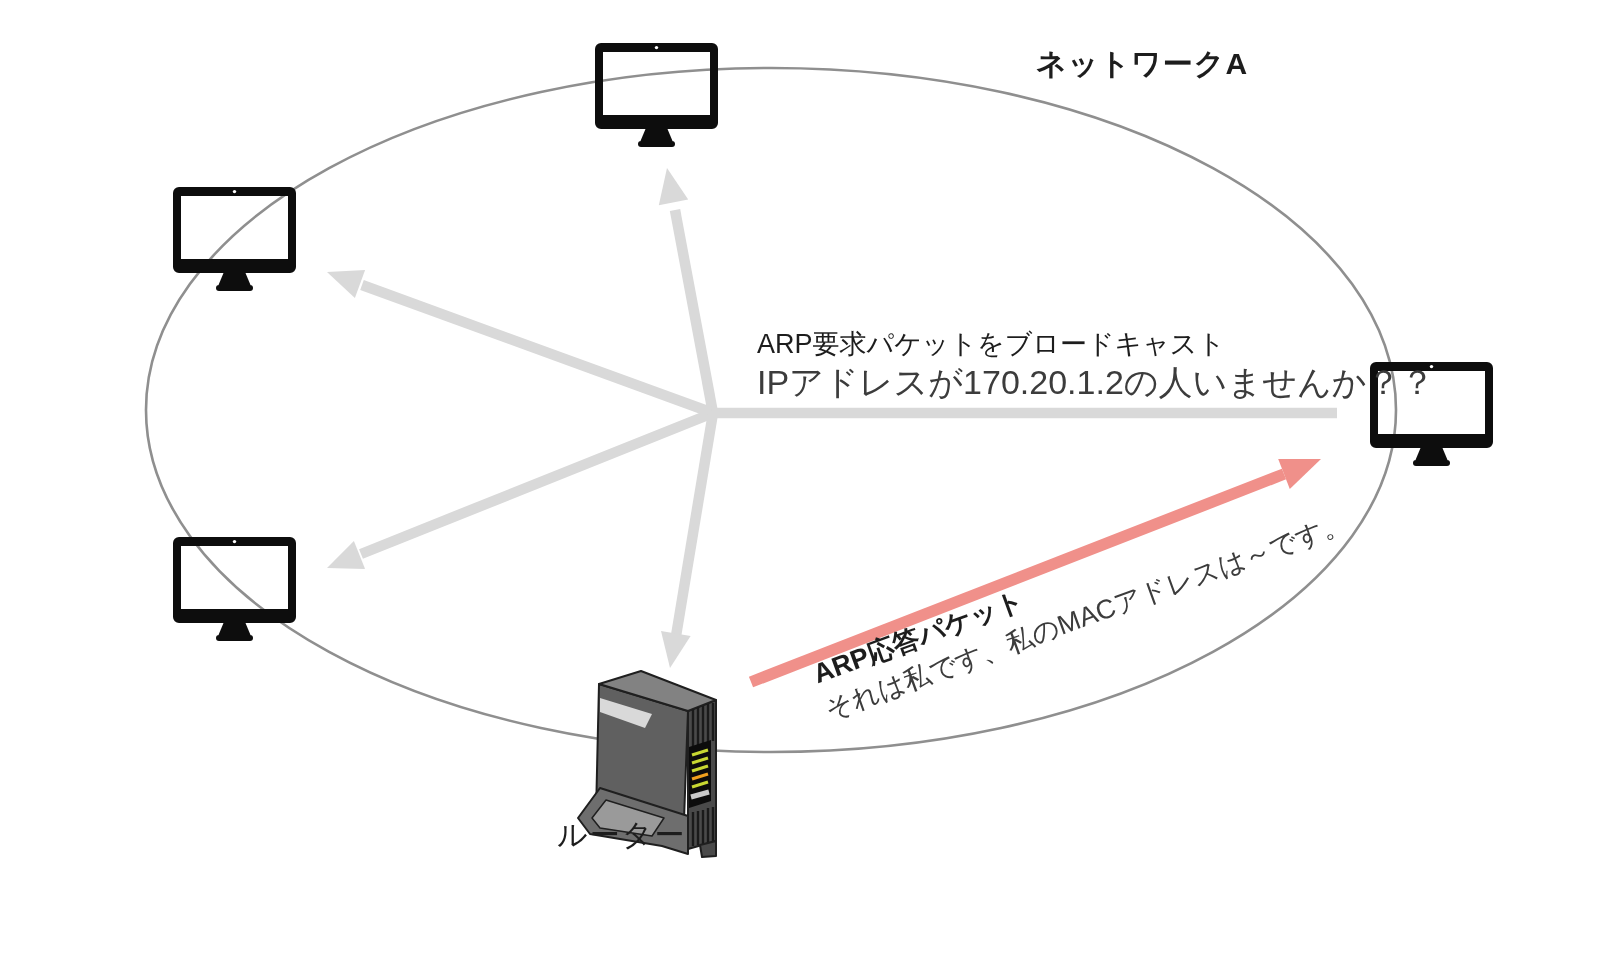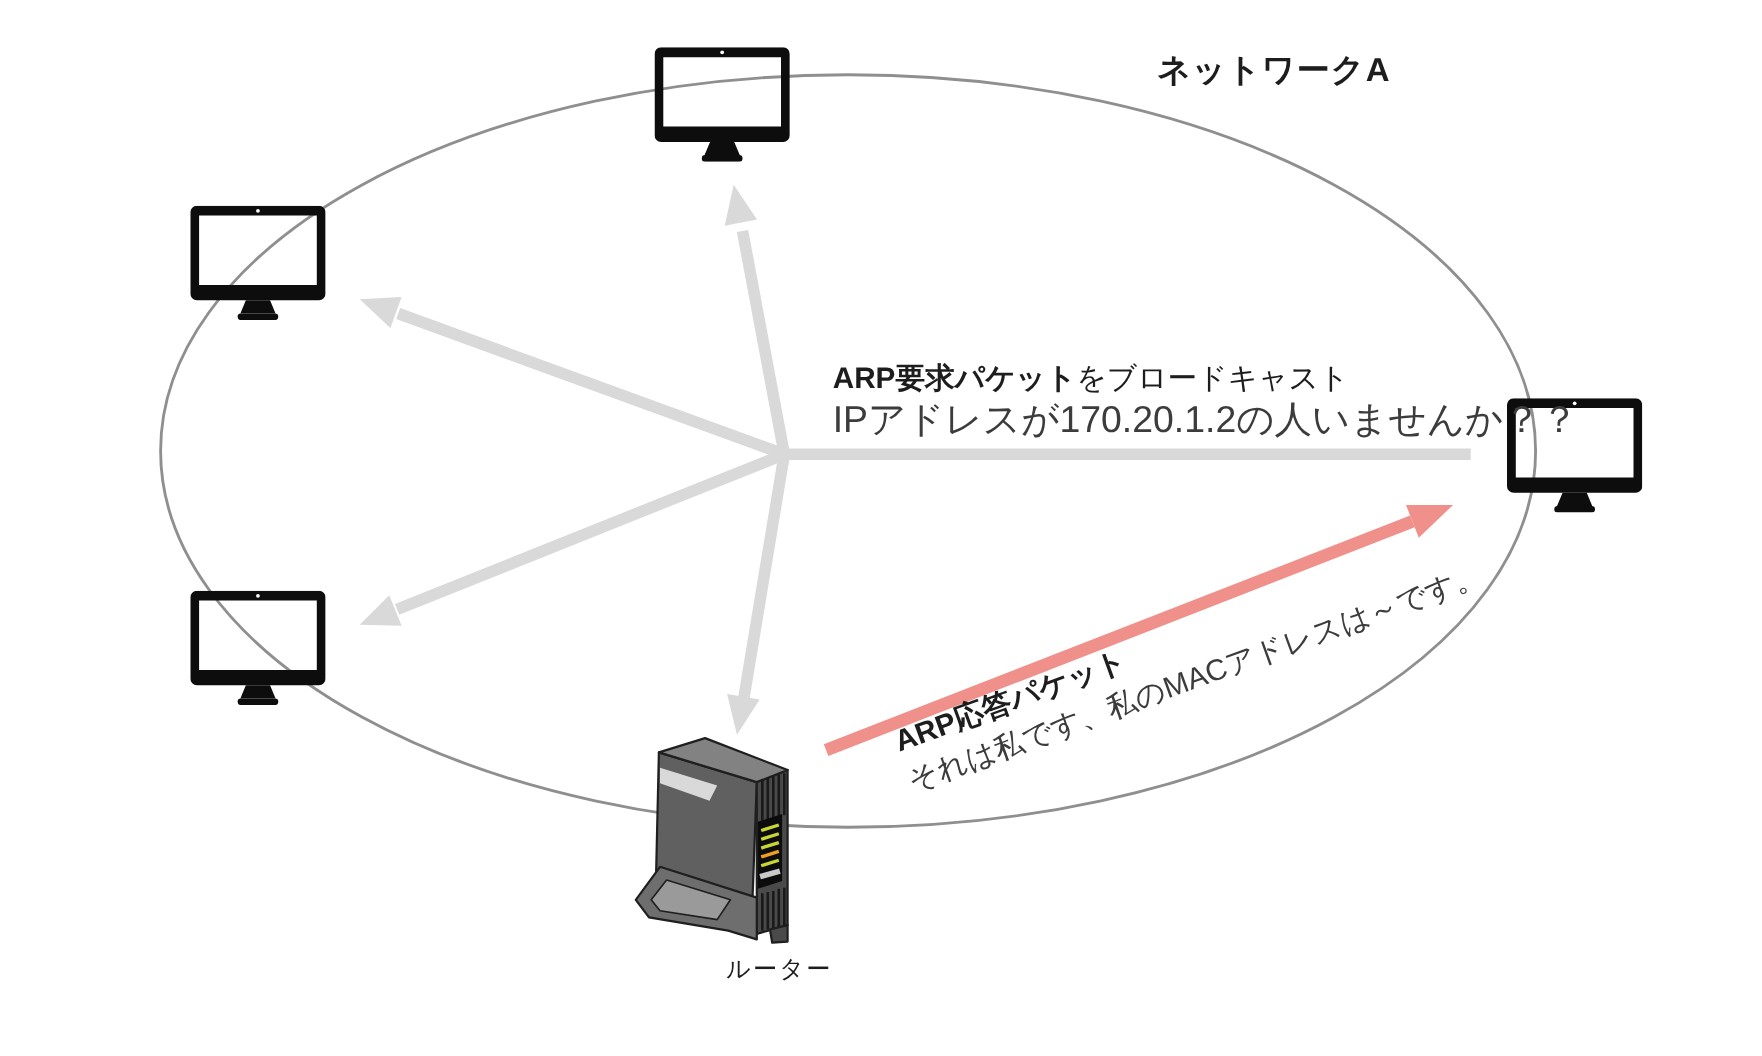--- a/index.html
+++ b/index.html
@@ -19,43 +19,43 @@
   .net-ellipse   { fill: none; stroke: var(--c-network-ellipse, #8f8f8f); stroke-width: 2.6; }
   .gray-shaft    { fill: none; stroke: var(--c-broadcast-arrow, #d9d9d9); stroke-width: 10.5; }
   .gray-head     { fill: var(--c-broadcast-arrow, #d9d9d9); stroke: none; }
   .red-shaft     { fill: none; stroke: var(--c-reply-arrow, #f0908a); stroke-width: 11.5; }
   .red-head      { fill: var(--c-reply-arrow, #f0908a); stroke: none; }
   .device        { fill: var(--c-device-black, #0d0d0d); }
   
   .txt { position: absolute; white-space: nowrap; color: var(--c-text-primary, #1d1d1d); }
   .net-title {
     left: 1036px; top: 44px;
-    font-size: 30px; font-weight: bold; letter-spacing: 1px; margin-left: 16px;
+    font-size: 30px; font-weight: bold; letter-spacing: 1px;
   }
   .bc-line1 { left: 757px; top: 328px; font-size: 27px; line-height: 32px; }
-  .bc-line1 .bold { font-weight: bold; }
+  .bc-line1 .bold { font-weight: normal; }
   .bc-line2 {
     left: 757px; top: 366px;
     font-size: 34px; line-height: 32px;
     color: var(--c-text-secondary, #3c3c3c);
   }
   .reply-line1 {
     left: 820px; top: 658px;
     font-size: 27px; line-height: 32px; font-weight: bold;
     transform: rotate(-20deg); transform-origin: left bottom;
   }
   .reply-line2 {
     left: 832px; top: 694px;
     font-size: 27px; line-height: 32px;
     color: var(--c-text-secondary, #3c3c3c);
     transform: rotate(-20deg); transform-origin: left bottom;
   }
   .router-label {
-    left: 557px; top: 866px; width: 200px;
-    text-align: right; font-size: 22px; letter-spacing: 2px;
+    left: 557px; top: 815px; width: 200px;
+    text-align: left; font-size: 30px; letter-spacing: 2px;
   }
 </style>
 </head>
 <body>
 
 <div class="stage">
 
   <svg class="layer" width="1602" height="960" viewBox="0 0 1602 960">
 
     <defs>

